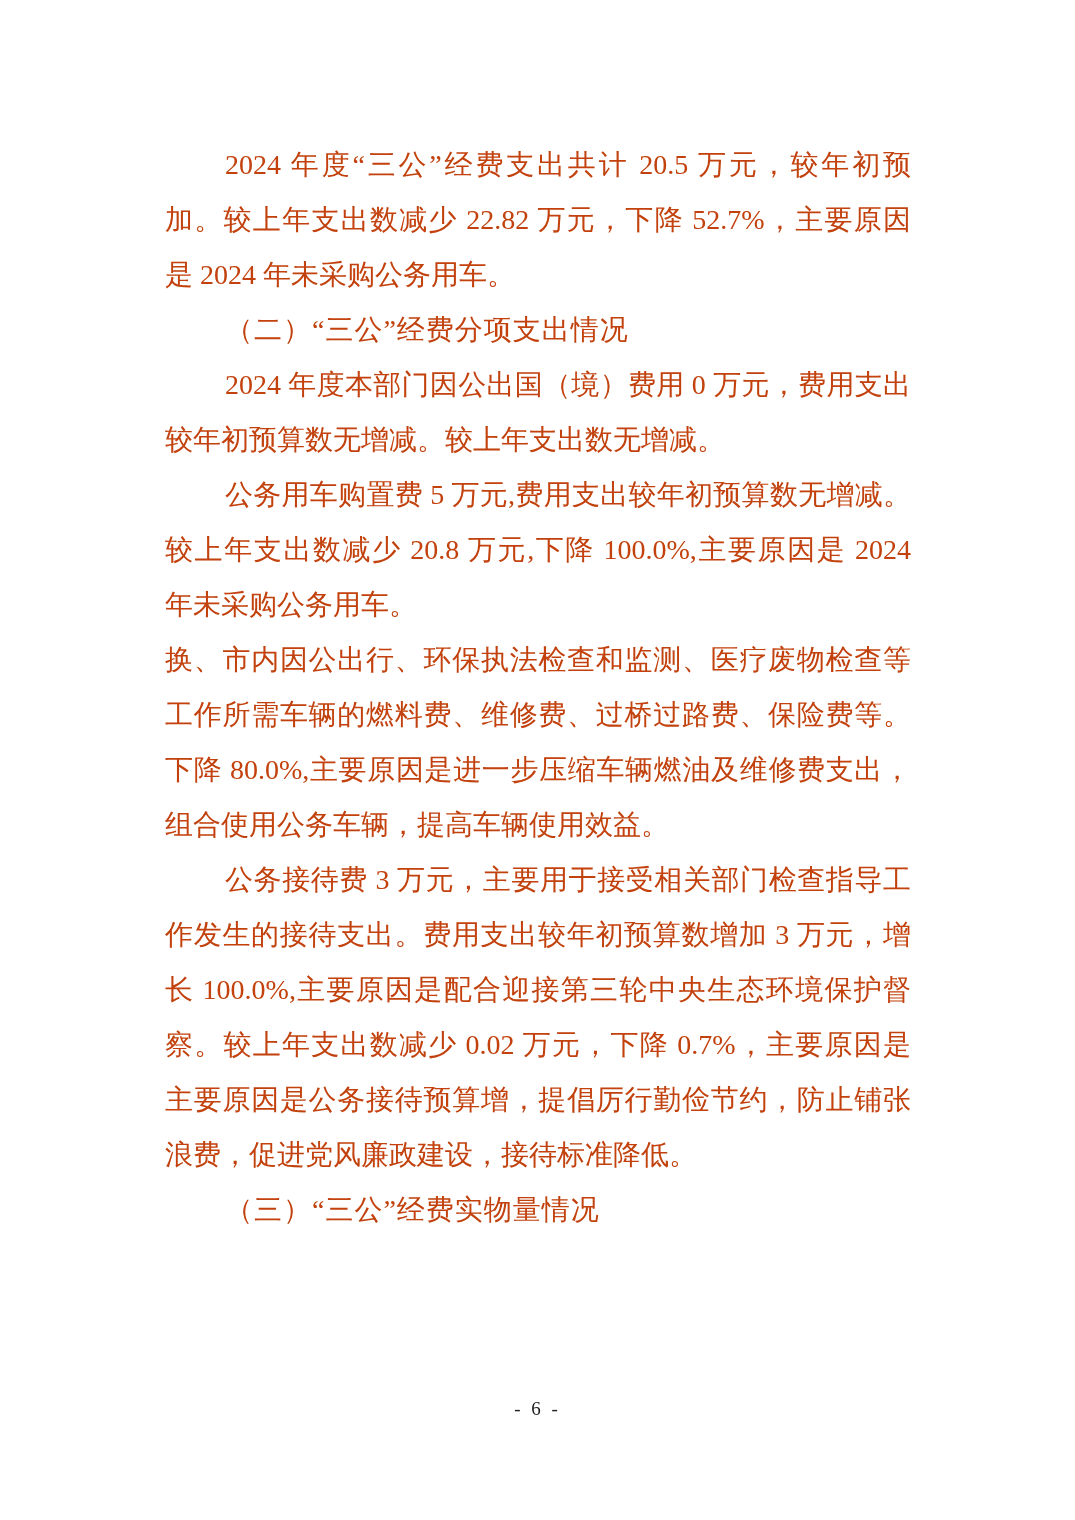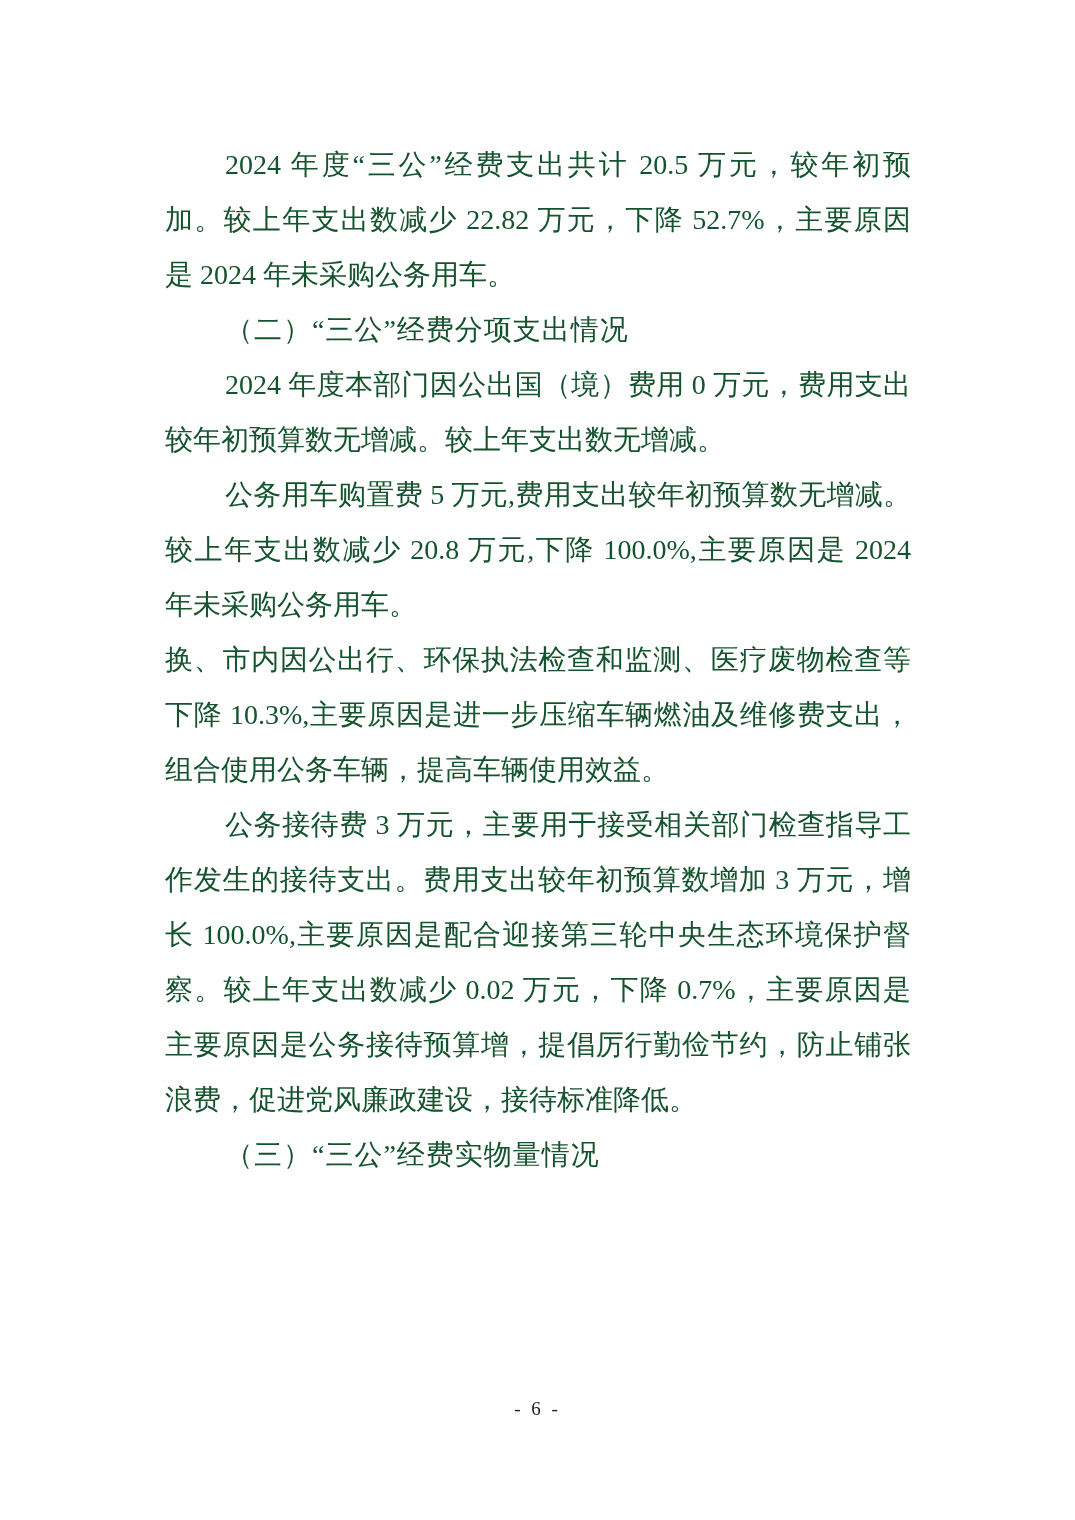--- a/index.html
+++ b/index.html
@@ -15,21 +15,21 @@
     color:#141414;
     overflow:hidden;
   }
   .text-block{
     position:absolute;
     left:165px;top:137px;
     width:746px;
     font-size:28px;
     line-height:55px;
     text-align:justify;
-    color:#14532d;
+    color:#c2410c;
   }
   .line{
     text-align:justify;
     text-align-last:justify;
     height:55px;
   }
   .line.indent{ text-indent:60px; }
   .line.last{ text-align-last:left; }
   .line.heading{
     font-weight:normal;
@@ -54,21 +54,22 @@
       <div class="line indent">2024 年度“三公”经费支出共计 20.5 万元，较年初预</div>
       <div class="line">加。较上年支出数减少 22.82 万元，下降 52.7%，主要原因</div>
       <div class="line last">是 2024 年未采购公务用车。</div>
       <div class="line heading indent">（二）“三公”经费分项支出情况</div>
       <div class="line indent">2024 年度本部门因公出国（境）费用 0 万元，费用支出</div>
       <div class="line last">较年初预算数无增减。较上年支出数无增减。</div>
       <div class="line indent">公务用车购置费 5 万元,费用支出较年初预算数无增减。</div>
       <div class="line">较上年支出数减少 20.8 万元,下降 100.0%,主要原因是 2024</div>
       <div class="line last">年未采购公务用车。</div>
       <div class="line">换、市内因公出行、环保执法检查和监测、医疗废物检查等</div>
-      <div class="line">下降 10.3%,主要原因是进一步压缩车辆燃油及维修费支出，</div>
+      <div class="line">工作所需车辆的燃料费、维修费、过桥过路费、保险费等。</div>
+      <div class="line">下降 80.0%,主要原因是进一步压缩车辆燃油及维修费支出，</div>
       <div class="line last">组合使用公务车辆，提高车辆使用效益。</div>
       <div class="line indent">公务接待费 3 万元，主要用于接受相关部门检查指导工</div>
       <div class="line">作发生的接待支出。费用支出较年初预算数增加 3 万元，增</div>
       <div class="line">长 100.0%,主要原因是配合迎接第三轮中央生态环境保护督</div>
       <div class="line">察。较上年支出数减少 0.02 万元，下降 0.7%，主要原因是</div>
       <div class="line">主要原因是公务接待预算增，提倡厉行勤俭节约，防止铺张</div>
       <div class="line last">浪费，促进党风廉政建设，接待标准降低。</div>
       <div class="line heading indent">（三）“三公”经费实物量情况</div>
     </div>
   <div class="footer">

